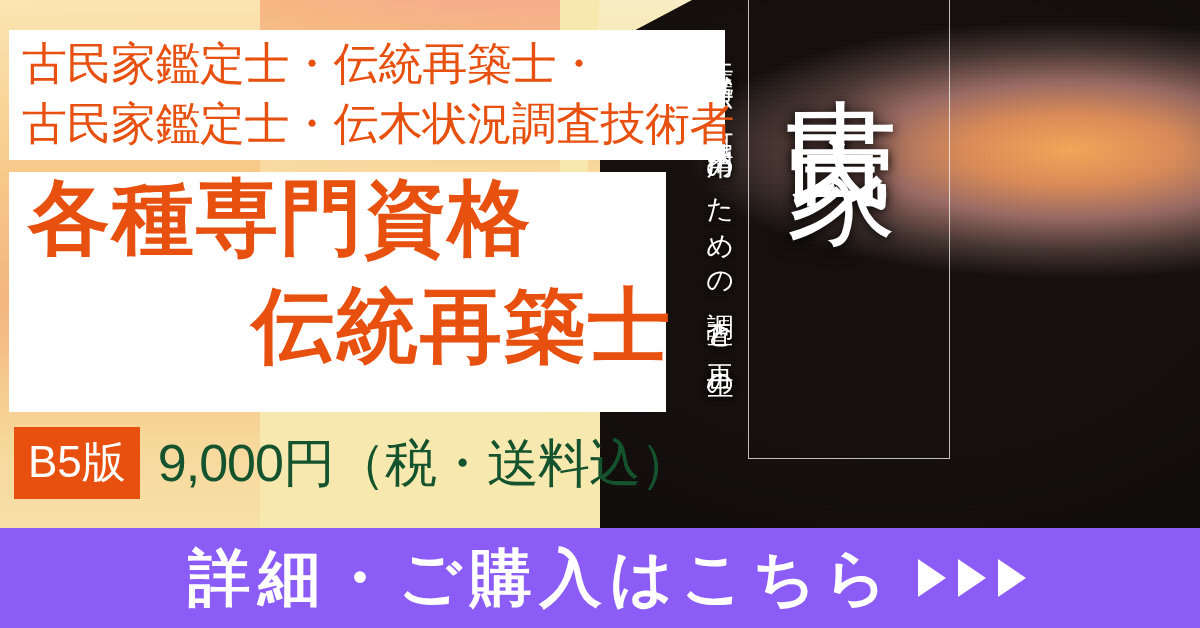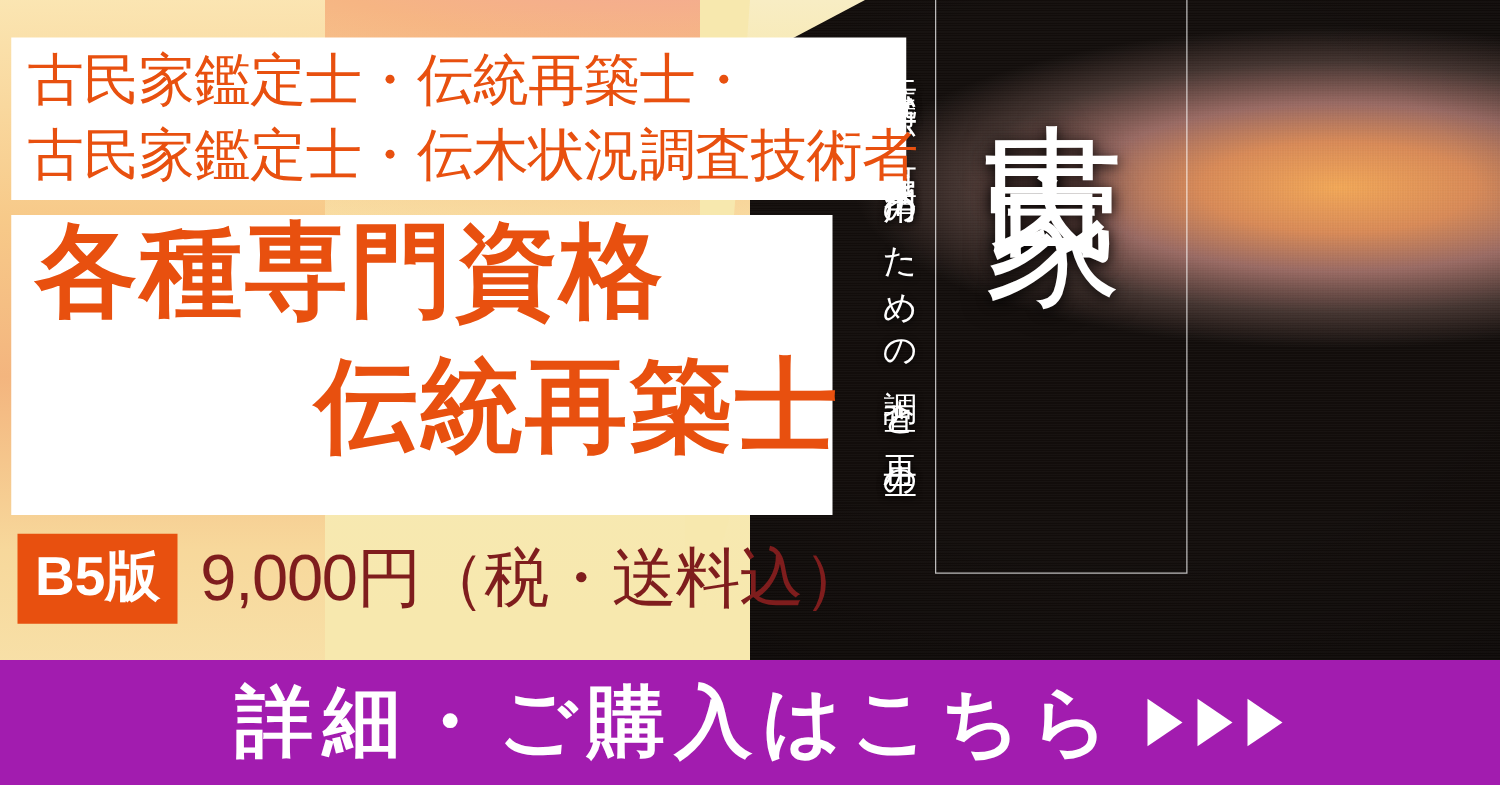--- a/index.html
+++ b/index.html
@@ -206,42 +206,42 @@
   .headline .l2{display:block;text-align:right;padding-right:10px;}
 
   
   .price-row{
     position:absolute;left:14px;top:427px;height:72px;
     display:flex;align-items:center;
   }
   .badge{
     background:#E8500F;color:#ffffff;
     font-family:"Liberation Sans","DejaVu Sans",sans-serif;
-    font-weight:700;
+    font-weight:400;
     font-size:44px;
     line-height:1;
     padding:13px 14px 15px 14px;
     letter-spacing:0px;
     white-space:nowrap;
   }
   .price{
     margin-left:18px;
-    color:#7f1d1d;
+    color:#14532d;
     font-family:"Liberation Sans","DejaVu Sans",sans-serif;
     font-weight:400;
     font-size:52px;
     line-height:1;
     letter-spacing:-1px;
     white-space:nowrap;
   }
 
   
   .cta{
     position:absolute;left:0;top:528px;width:1200px;height:100px;
-    background:#a21caf;
+    background:#8b5cf6;
     display:flex;align-items:center;justify-content:center;
   }
   .cta-text{
     color:#ffffff;
     font-family:"Liberation Sans","DejaVu Sans",sans-serif;
     font-weight:700;
     font-size:62px;
     line-height:1;
     letter-spacing:8px;
     white-space:nowrap;

